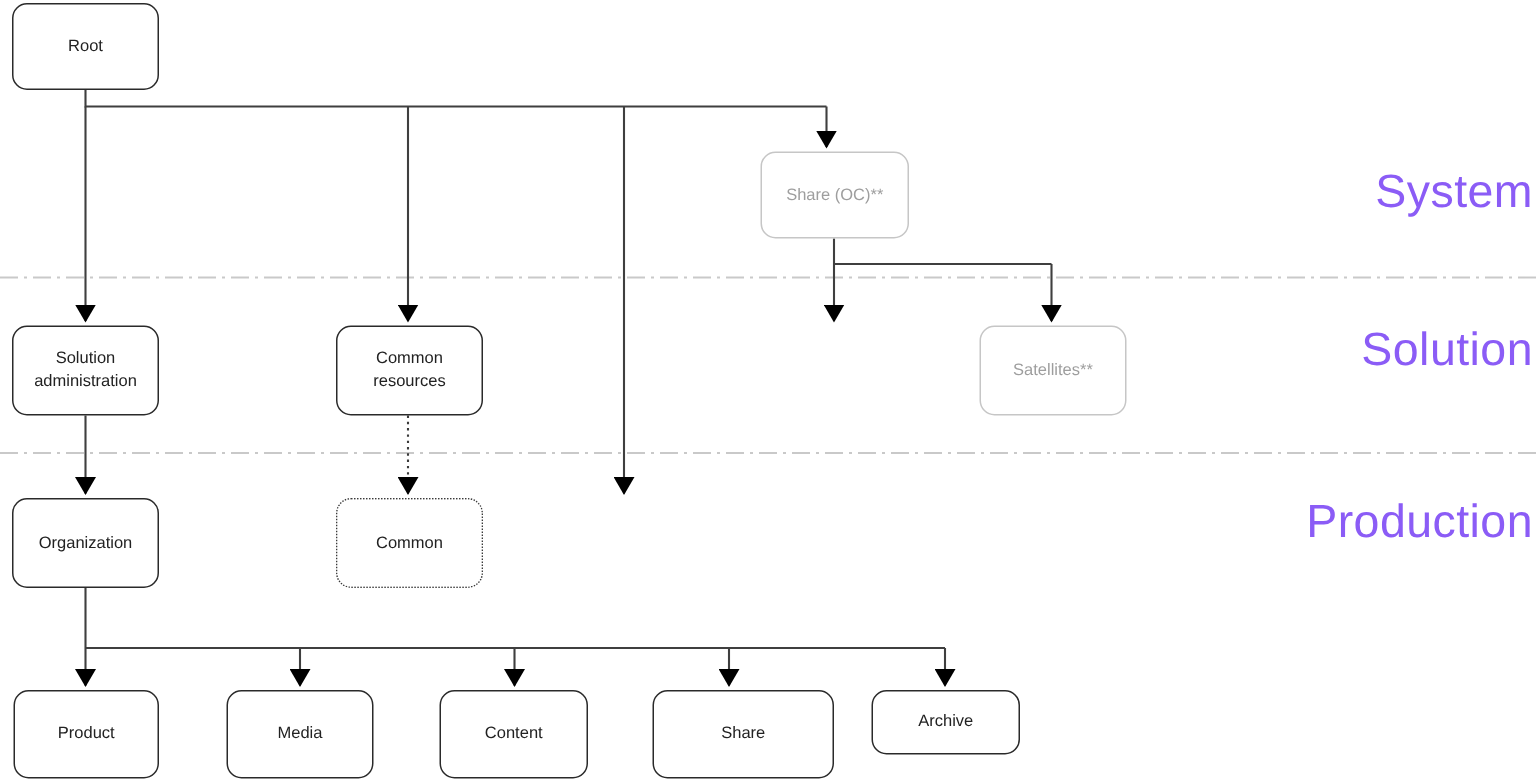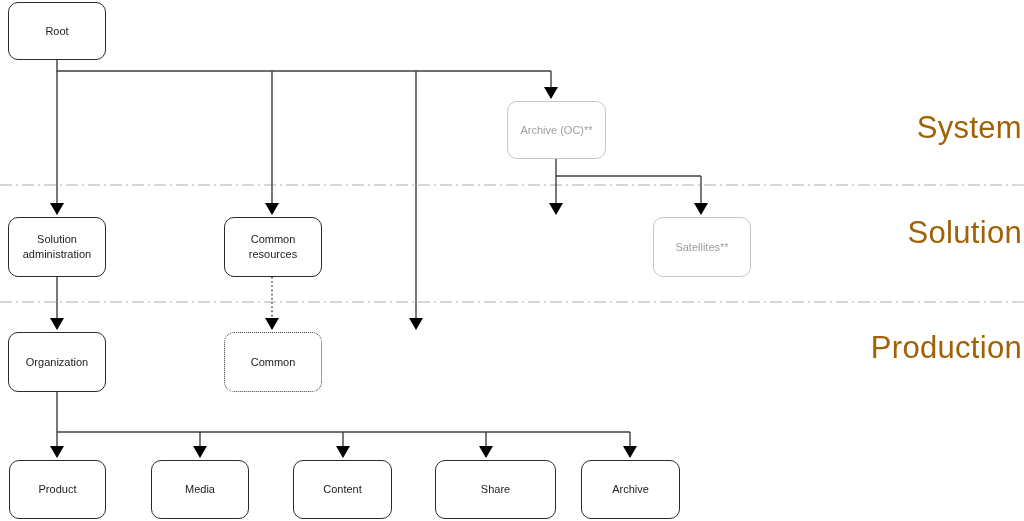--- a/index.html
+++ b/index.html
@@ -39,21 +39,21 @@
   }
   .node.dotted {
     border: 1.4px dotted #3a3a3a;
   }
   .zone-label {
     position: absolute;
     right: 2px;
     width: 300px;
     text-align: right;
     font-size: 31px;
-    color: #a16207;
+    color: #8b5cf6;
     letter-spacing: 0.3px;
     user-select: none;
   }
 </style>
 </head>
 <body>
 
 <div id="canvas">
 
   <svg id="connector-layer" viewBox="0 0 1024 521" xmlns="http://www.w3.org/2000/svg">
@@ -90,21 +90,21 @@
 
   <div class="zone-label" style="top:110px;">System</div>
   <div class="zone-label" style="top:215px;">Solution</div>
   <div class="zone-label" style="top:330px;">Production</div>
 
   <div class="node" style="left:8px; top:2px; height:58px;">
     <span>Root</span>
   </div>
 
   <div class="node muted" style="left:507px; top:101px; width:99px; height:58px;">
-    <span>Archive (OC)**</span>
+    <span>Share (OC)**</span>
   </div>
 
   <div class="node" style="left:8px; top:217px;">
     <span>Solution administration</span>
   </div>
 
   <div class="node" style="left:224px; top:217px;">
     <span>Common resources</span>
   </div>
 
@@ -131,17 +131,17 @@
   </div>
 
   <div class="node" style="left:293px; top:460px; width:99px; height:59px;">
     <span>Content</span>
   </div>
 
   <div class="node" style="left:435px; top:460px; width:121px; height:59px;">
     <span>Share</span>
   </div>
 
-  <div class="node" style="left:581px; top:460px; width:99px; height:59px;">
+  <div class="node" style="left:581px; top:460px; width:99px; height:43px;">
     <span>Archive</span>
   </div>
 
 </div>
 
 </body></html>

